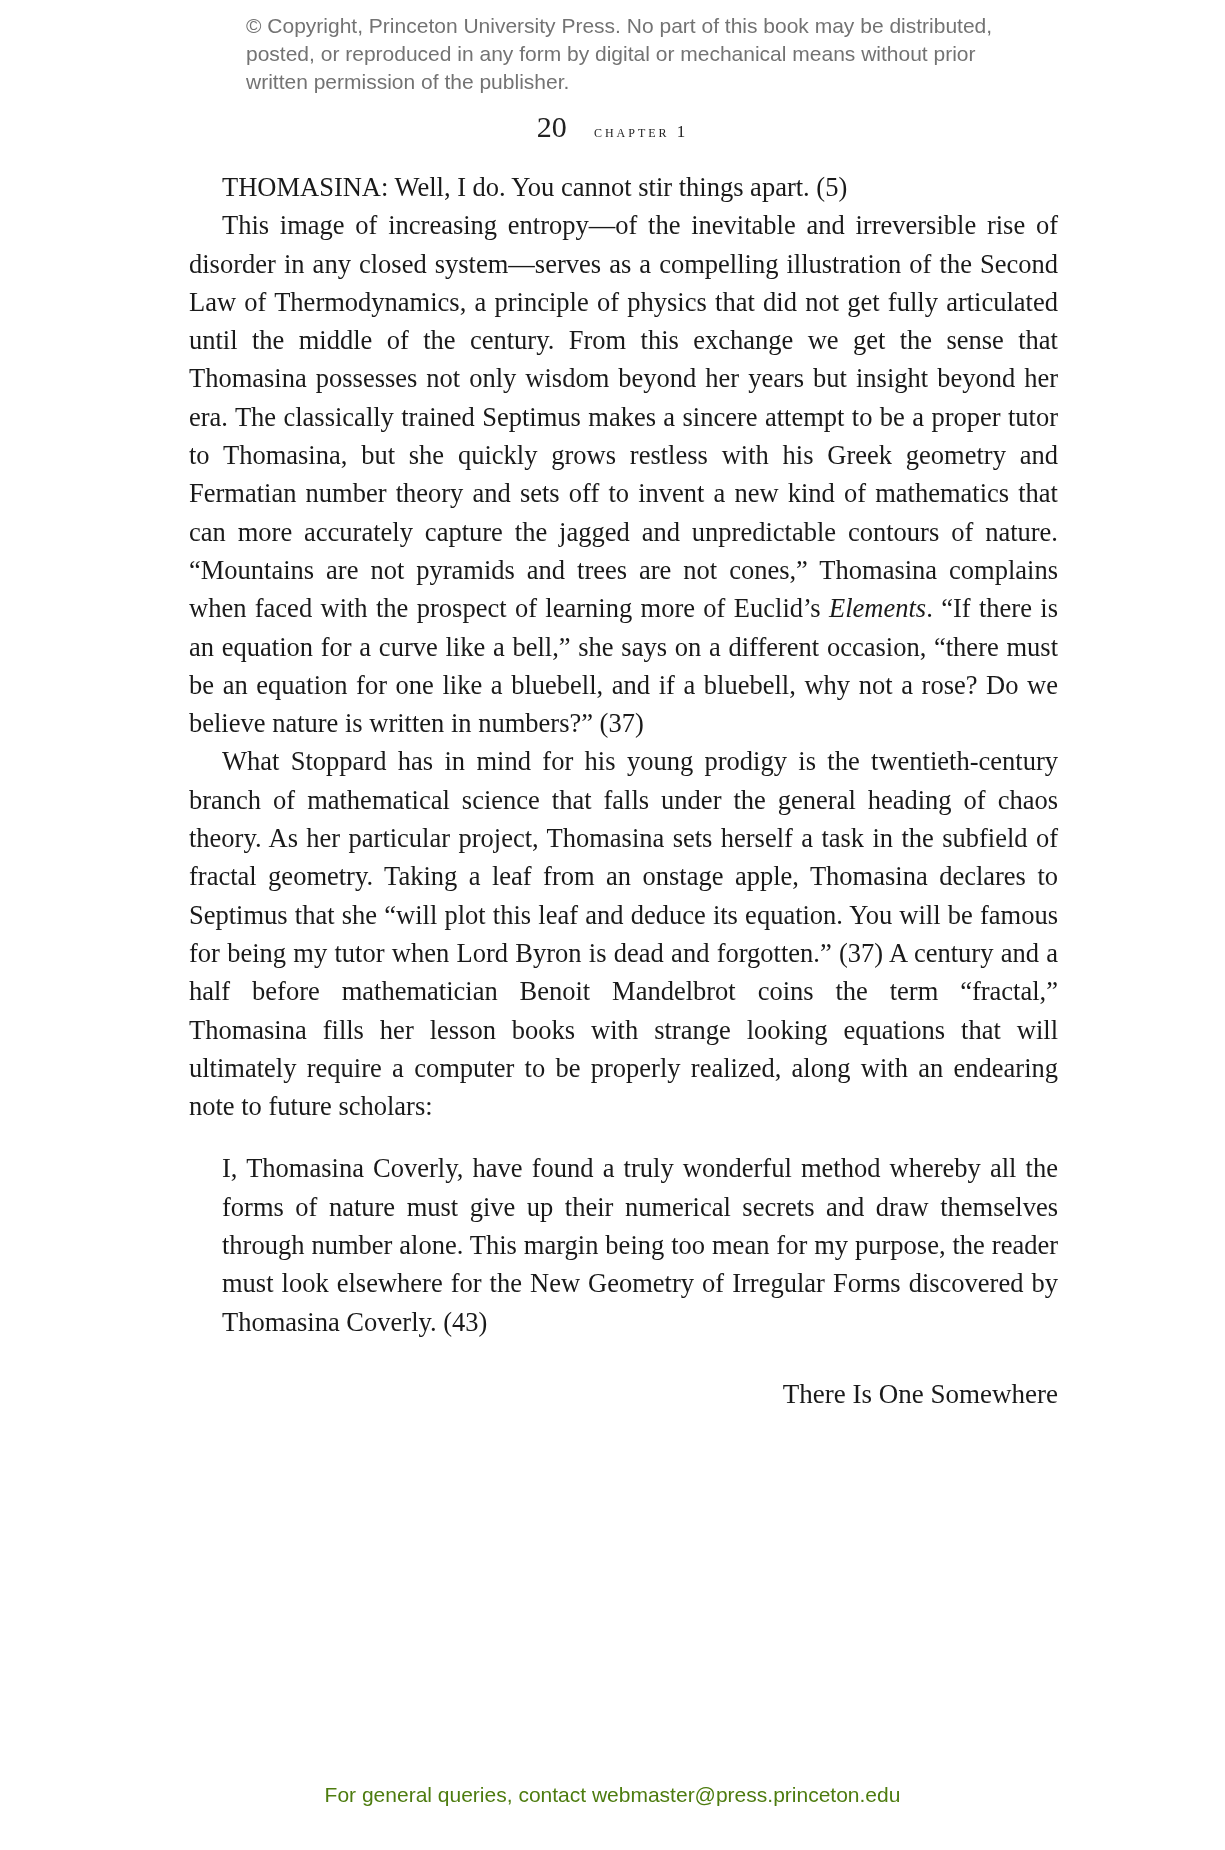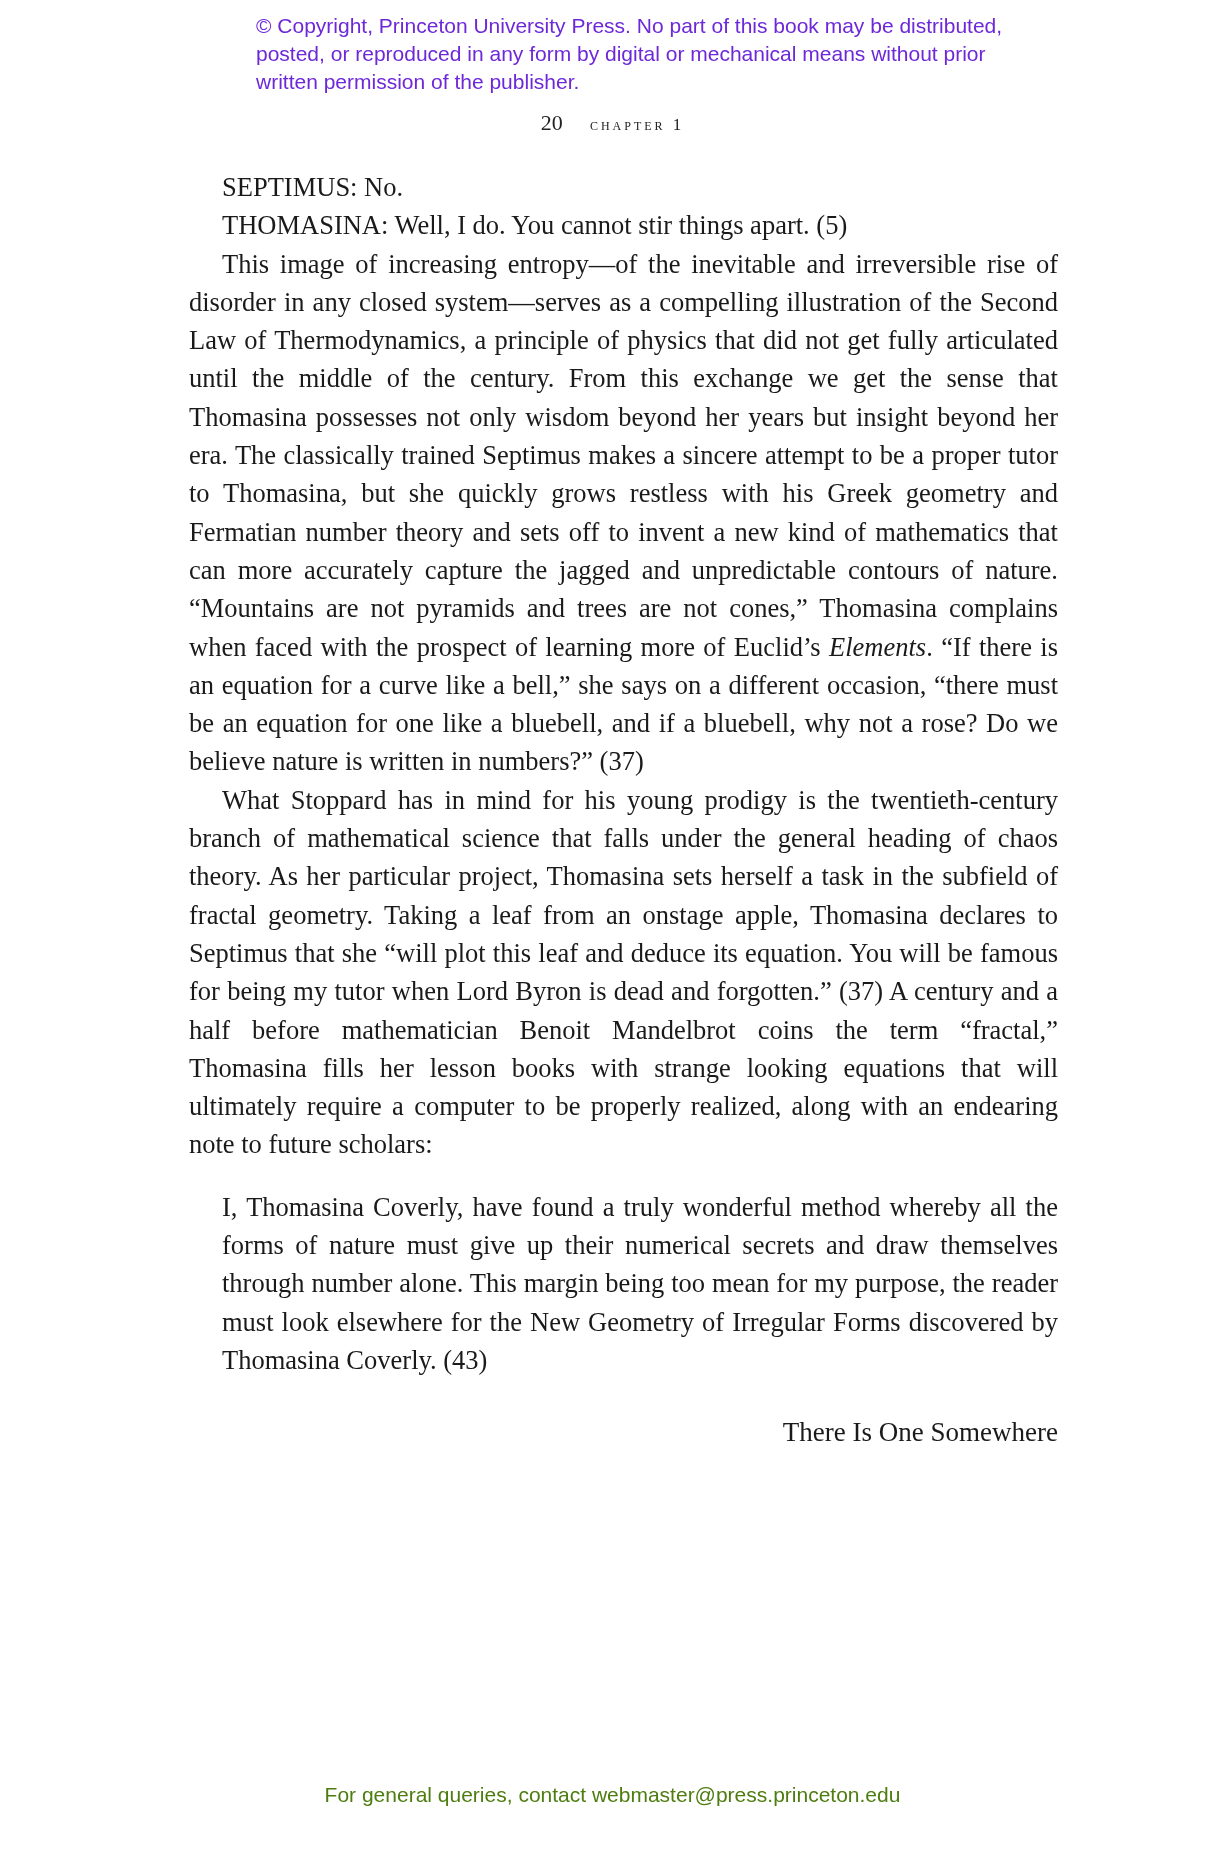--- a/index.html
+++ b/index.html
@@ -1,25 +1,25 @@
 <!DOCTYPE html>
 <html><head>
 <meta charset="utf-8">
 <style>
   html, body { margin: 0; padding: 0; background: #ffffff; }
   body { width: 1225px; height: 1850px; position: relative; overflow: hidden; color: #1a1a1a; }
   .copyright {
-    position: absolute; left: 256px; top: 12px; width: 760px;
-    font-family: "Liberation Sans", sans-serif; font-size: 21px; line-height: 28px; color: #6d28d9;
+    position: absolute; left: 246px; top: 12px; width: 760px;
+    font-family: "Liberation Sans", sans-serif; font-size: 21px; line-height: 28px; color: #737373;
   }
   .running-head {
     position: absolute; left: 0; right: 0; top: 110px; text-align: center;
     font-family: "Liberation Serif", serif; font-size: 21px; color: #222;
   }
-  .running-head .pg { margin-right: 22px; font-size: 22px; }
+  .running-head .pg { margin-right: 22px; font-size: 30px; }
   .running-head .ch { letter-spacing: 3px; font-size: 17px; font-variant: small-caps; text-transform: lowercase; }
   .content {
     position: absolute; left: 189px; top: 168px; width: 869px;
     font-family: "Liberation Serif", serif; font-size: 26.5px; line-height: 38.3px; color: #1a1a1a;
   }
   .dialog { padding-left: 33px; margin: 0; }
   .dialog p { margin: 0; }
   .para { margin: 0; text-align: justify; text-indent: 33px; }
   .para.first { margin-top: 0; }
   .para.noindent { text-indent: 0; }
@@ -36,21 +36,20 @@
 
 <div class="copyright">© Copyright, Princeton University Press. No part of this book may be distributed, posted, or reproduced in any form by digital or mechanical means without prior written permission of the publisher.</div>
 
 <div class="running-head">
   <span class="pg">20</span>
   <span class="ch">CHAPTER 1</span>
 </div>
 
 <div class="content">
   <div class="dialog">
-    <p>SEPTIMUS: No.</p>
     <p>THOMASINA: Well, I do. You cannot stir things apart. (5)</p>
   </div>
 
   <p class="para first"><span>This image of increasing entropy—of the inevitable and irreversible rise of disorder in any closed system—serves as a compelling illustration of the Second Law of Thermodynamics, a principle of physics that did not get fully articulated until the middle of the century. From this exchange we get the sense that Thomasina possesses not only wisdom beyond her years but insight beyond her era. The classically trained Septimus makes a sincere attempt to be a proper tutor to Thomasina, but she quickly grows restless with his Greek geometry and Fermatian number theory and sets off to invent a new kind of mathematics that can more accurately capture the jagged and unpredictable contours of nature. “Mountains are not pyramids and trees are not cones,” Thomasina complains when faced with the prospect of learning more of Euclid’s </span><em>Elements</em><span>. “If there is an equation for a curve like a bell,” she says on a different occasion, “there must be an equation for one like a bluebell, and if a bluebell, why not a rose? Do we believe nature is written in numbers?” (37)</span></p>
 
   <p class="para">What Stoppard has in mind for his young prodigy is the twentieth-century branch of mathematical science that falls under the general heading of chaos theory. As her particular project, Thomasina sets herself a task in the subfield of fractal geometry. Taking a leaf from an onstage apple, Thomasina declares to Septimus that she “will plot this leaf and deduce its equation. You will be famous for being my tutor when Lord Byron is dead and forgotten.” (37) A century and a half before mathematician Benoit Mandelbrot coins the term “fractal,” Thomasina fills her lesson books with strange looking equations that will ultimately require a computer to be properly realized, along with an endearing note to future scholars:</p>
 
   <p class="block">I, Thomasina Coverly, have found a truly wonderful method whereby all the forms of nature must give up their numerical secrets and draw themselves through number alone. This margin being too mean for my purpose, the reader must look elsewhere for the New Geometry of Irregular Forms discovered by Thomasina Coverly. (43)</p>
 
   <div class="section-head">There Is One Somewhere</div>

